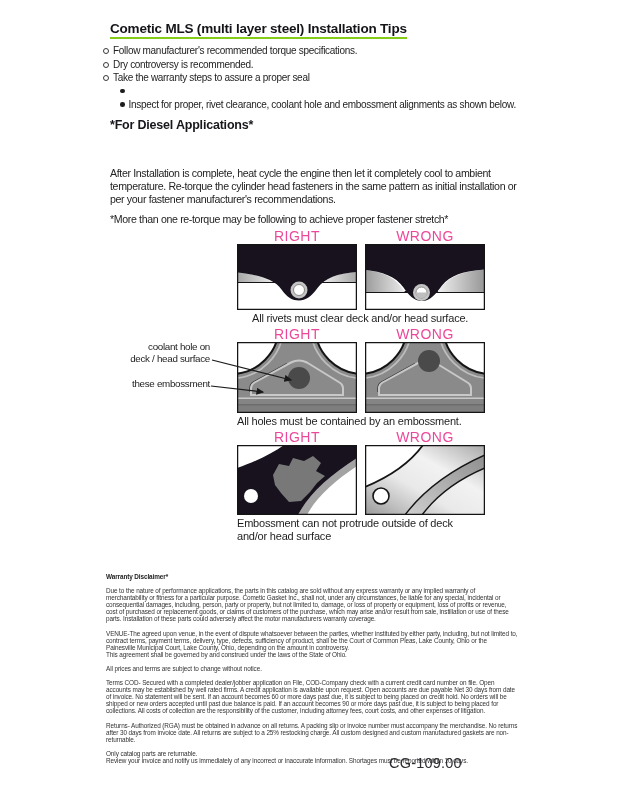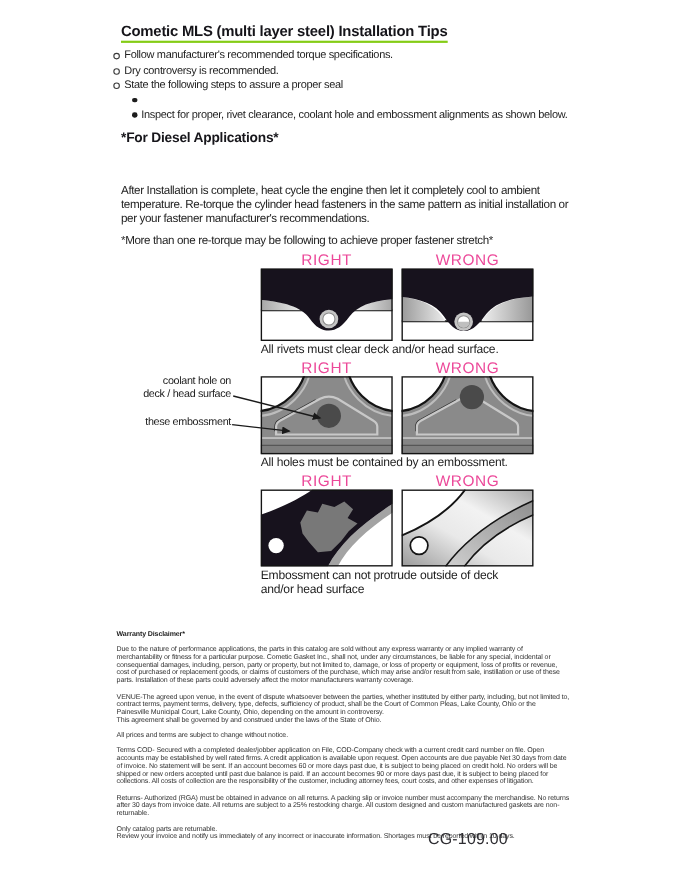--- a/index.html
+++ b/index.html
@@ -60,21 +60,21 @@
     <div class="brow">
       <span class="mark-o"></span>
       <span>Follow manufacturer's recommended torque specifications.</span>
     </div>
     <div class="brow">
       <span class="mark-o"></span>
       <span>Dry controversy is recommended.</span>
     </div>
     <div class="brow">
       <span class="mark-o"></span>
-      <span>State the following steps to assure a proper seal</span>
+      <span>Take the warranty steps to assure a proper seal</span>
     </div>
     <div class="brow sub">
       <span class="mark-f"></span>
     </div>
     <div class="brow sub">
       <span class="mark-f"></span>
       <span>Inspect for proper, rivet clearance, coolant hole and embossment alignments as shown below.</span>
     </div>
   </div>
 
@@ -121,21 +121,21 @@
     <line x1="0" y1="48" x2="120" y2="48" stroke="#141414" stroke-width="1.8"></line>
     <path d="M0,26 C14,27.5 27,31 36.5,43 L40,48 L0,48 Z" fill="url(#g1c)"></path>
     <path d="M120,25.5 C100,27 86,31 75.5,44 L72.5,48 L120,48 Z" fill="url(#g1d)"></path>
     <path d="M0,0 L120,0 L120,25.5 C98,27 85,31.5 77,41.5 C71,49.5 65.5,57 57,57 C49,57 44,51.5 38.5,43.5 C31,32.5 17,27.5 0,26 Z" fill="#17121d"></path>
     <circle cx="56.5" cy="48.5" r="8.5" fill="#c4c4c4"></circle>
     <circle cx="56.5" cy="48.5" r="5.5" fill="#ffffff" stroke="#8c8c8c" stroke-width="1"></circle>
     <path d="M51,48.5 A5.5,5.5 0 0 0 62,48.5 Z" fill="#bfbfbf"></path>
     <rect x="0" y="0" width="120" height="66" fill="none" stroke="#141414" stroke-width="2.5"></rect>
   </svg>
 
-  <div class="abs caption" style="left:237px; top:312px; white-space:nowrap;">All rivets must clear deck and/or head surface.</div>
+  <div class="abs caption" style="left:252px; top:312px; white-space:nowrap;">All rivets must clear deck and/or head surface.</div>
 
   <div class="abs rw-label" style="left:237px; top:326px;">RIGHT</div>
   <div class="abs rw-label" style="left:365px; top:326px;">WRONG</div>
 
   <div class="abs callout" style="top:341px;">
     <div>coolant hole on</div>
     <div>deck / head surface</div>
   </div>
   <div class="abs callout" style="top:378px;">these embossment</div>
 

